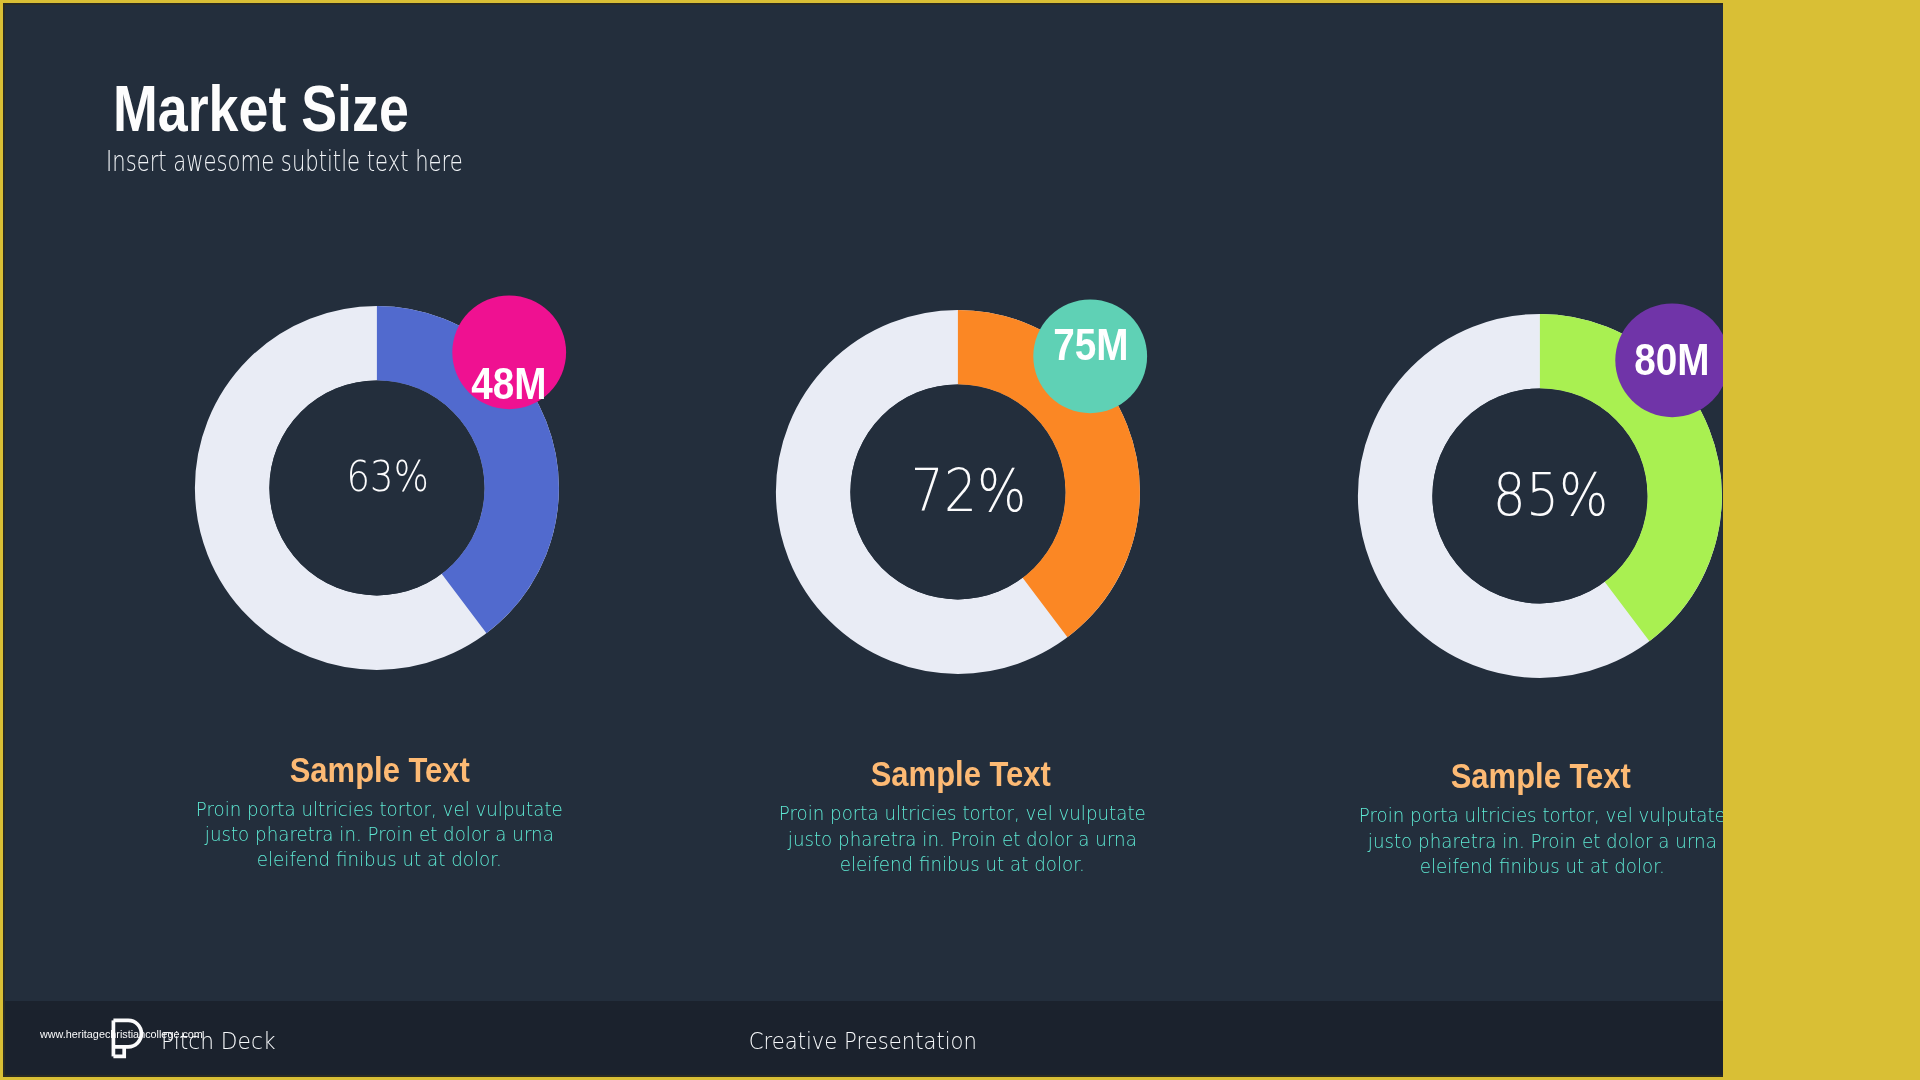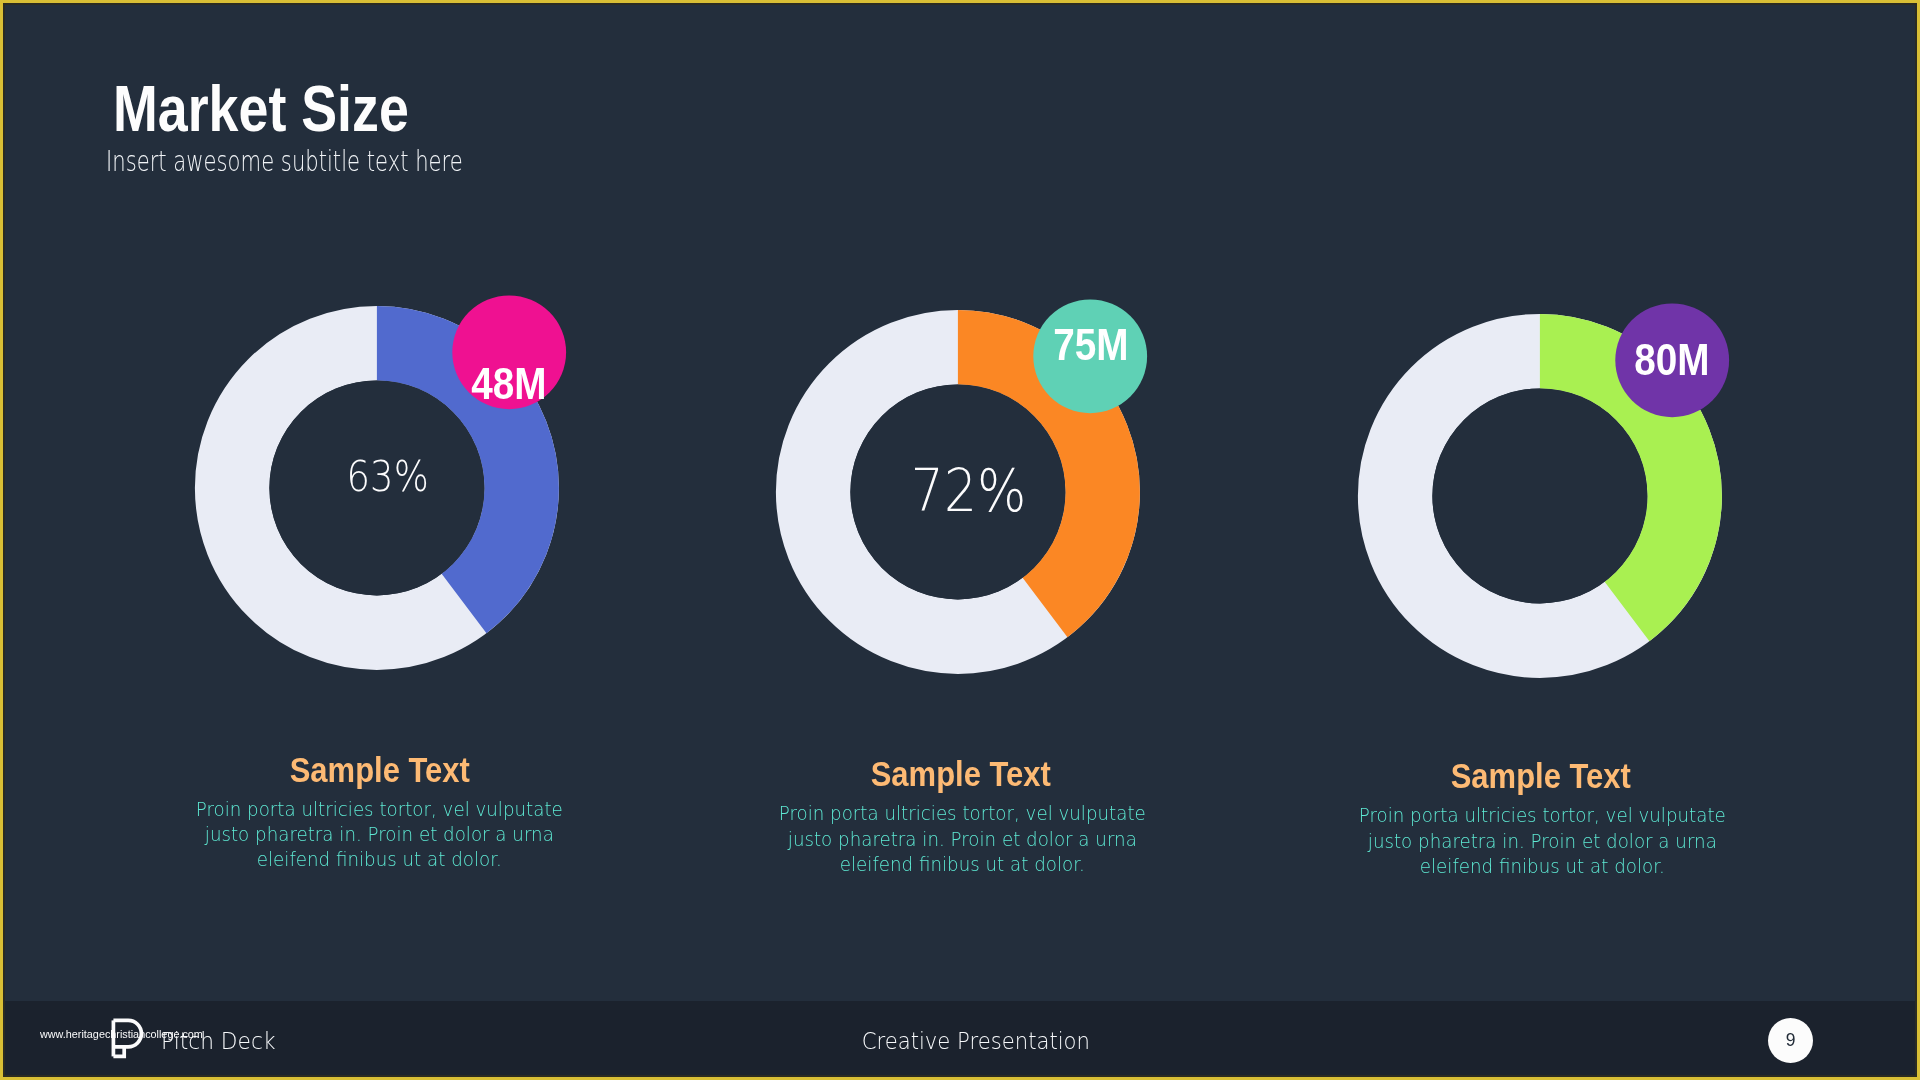--- a/index.html
+++ b/index.html
@@ -1,19 +1,19 @@
 <!DOCTYPE html>
 <html><head>
 <meta charset="utf-8">
 <title>Market Size</title>
 <style>
   html,body{margin:0;padding:0;}
   body{width:1920px;height:1080px;overflow:hidden;background:#d9bf35;
        font-family:"Liberation Sans",sans-serif;}
-  .slide{position:absolute;left:3px;top:3px;width:1914px;height:1074px;
+  .slide{position:absolute;left:3px;top:3px;width:1720px;height:1074px;
          background:#232e3c;overflow:hidden;}
   .innerborder{position:absolute;left:0;top:0;width:1910px;height:1070px;
          border:2px solid #2b2b21;pointer-events:none;}
   .title{position:absolute;left:110px;top:69px;font-size:64px;font-weight:700;
          color:#fdfdfd;transform:scaleX(0.84) translateZ(0);transform-origin:left top;white-space:nowrap;}
   .subtitle{position:absolute;left:103px;top:142px;font-size:28px;font-weight:200;
          font-family:"DejaVu Sans",sans-serif;color:#f2f5f8;
          transform:scaleX(0.755) translateZ(0);transform-origin:left top;white-space:nowrap;}
   .chart{position:absolute;}
   .pct{position:absolute;width:100%;text-align:center;color:#fcfcfd;
@@ -25,21 +25,21 @@
       font-family:"DejaVu Sans",sans-serif;font-weight:200;line-height:25.4px;}
   .card-body .bl{display:block;}
   .card-body .bl>span{display:inline-block;transform:scaleX(0.912) translateZ(0);}
   .footbar{position:absolute;left:0;top:998px;width:100%;height:76px;background:#1b222d;}
   .foot-left{position:absolute;left:158px;top:1024px;font-size:23.5px;color:#f7f9fb;
        font-family:"DejaVu Sans",sans-serif;font-weight:200;white-space:nowrap;
        transform:scaleX(0.925) translateZ(0);transform-origin:left top;}
   .foot-center{position:absolute;left:0;top:1025px;width:100%;text-align:center;font-size:23.5px;color:#f7f9fb;
        font-family:"DejaVu Sans",sans-serif;font-weight:200;}
   .foot-center>span{display:inline-block;transform:scaleX(0.9) translateZ(0);}
-  .foot-center{margin-left:16px;top:1024px;text-align:center;}
+  .foot-center{margin-left:0px;top:1024px;text-align:center;}
   .pagenum{position:absolute;left:1765px;top:1015px;width:45px;height:45px;border-radius:50%;
            background:#fcfcfc;color:#222c38;font-size:17.5px;font-family:"Liberation Sans",sans-serif;
            font-weight:400;display:flex;align-items:center;justify-content:center;transform:translateZ(0);}
   .wm{position:absolute;left:37px;top:1025px;font-size:11.5px;color:#fbfbfc;
        font-family:"Liberation Sans",sans-serif;font-weight:400;white-space:nowrap;
        transform:scaleX(0.94) translateZ(0);transform-origin:left top;}
   .logo{position:absolute;left:108px;top:1014px;width:35px;height:42px;}
   .badge-label{position:absolute;text-align:center;color:#fff;font-weight:700;font-size:45px;}
   .badge-label>span{display:inline-block;transform:scaleX(0.86) translateZ(0);}
 </style>
@@ -86,21 +86,21 @@
       <div class="card-body" style="left: 719px; top: 798.2px; width: 480px;">
         <div class="bl"><span>Proin porta ultricies tortor, vel vulputate</span></div>
         <div class="bl"><span>justo pharetra in. Proin et dolor a urna</span></div>
         <div class="bl"><span>eleifend finibus ut at dolor.</span></div>
       </div>
       <div class="chart" style="left: 1297.6px; top: 254.1px; width: 477.8px; height: 477.8px;"><svg width="477.8" height="477.8">
           <circle cx="238.9" cy="238.9" r="144.75" fill="none" stroke="#e9ecf5" stroke-width="74.5"></circle>
           <circle cx="238.9" cy="238.9" r="144.75" fill="none" stroke="#a9f051" stroke-width="74.5" stroke-dasharray="361.07 548.42" transform="rotate(-90 238.9 238.9)"></circle>
           <circle cx="238.9" cy="238.9" r="107.5" fill="#232e3c"></circle>
           <circle cx="371.20000000000005" cy="103.30000000000001" r="56.9" fill="#7034a8"></circle>
-        </svg><div class="badge-label" style="left: 314.3px; top: 77.3px; width: 113.8px;"><span>80M</span></div></div>
+        </svg><div class="pct" style="left: 11px; top: 203.4px; font-size: 59px;"><span>85%</span></div><div class="badge-label" style="left: 314.3px; top: 77.3px; width: 113.8px;"><span>80M</span></div></div>
       <div class="card-title" style="left: 1287.5px; top: 753.4px; width: 500px;"><span>Sample Text</span></div>
       <div class="card-body" style="left: 1299.5px; top: 800.4px; width: 480px;">
         <div class="bl"><span>Proin porta ultricies tortor, vel vulputate</span></div>
         <div class="bl"><span>justo pharetra in. Proin et dolor a urna</span></div>
         <div class="bl"><span>eleifend finibus ut at dolor.</span></div>
       </div>
     </div>
   <div class="wm">www.heritagechristiancollege.com</div>
   <div class="innerborder"></div>
 

